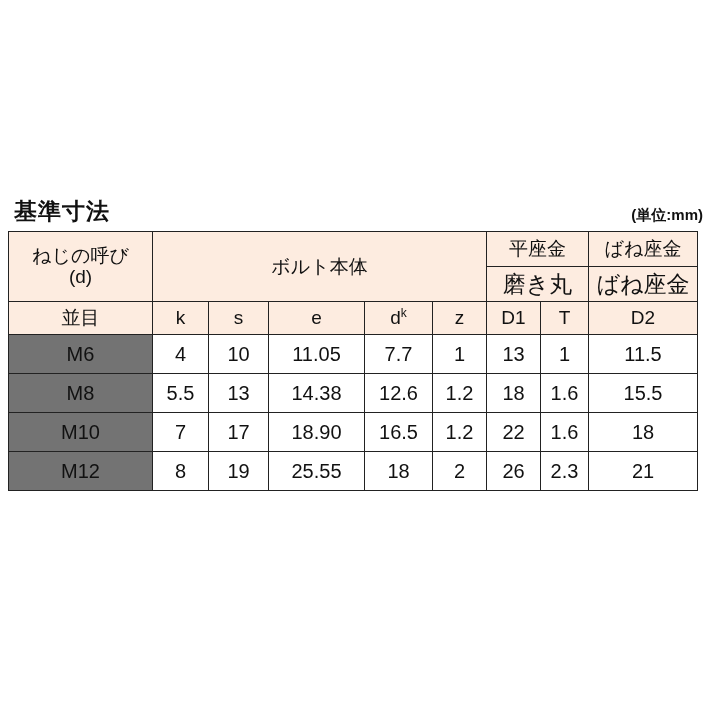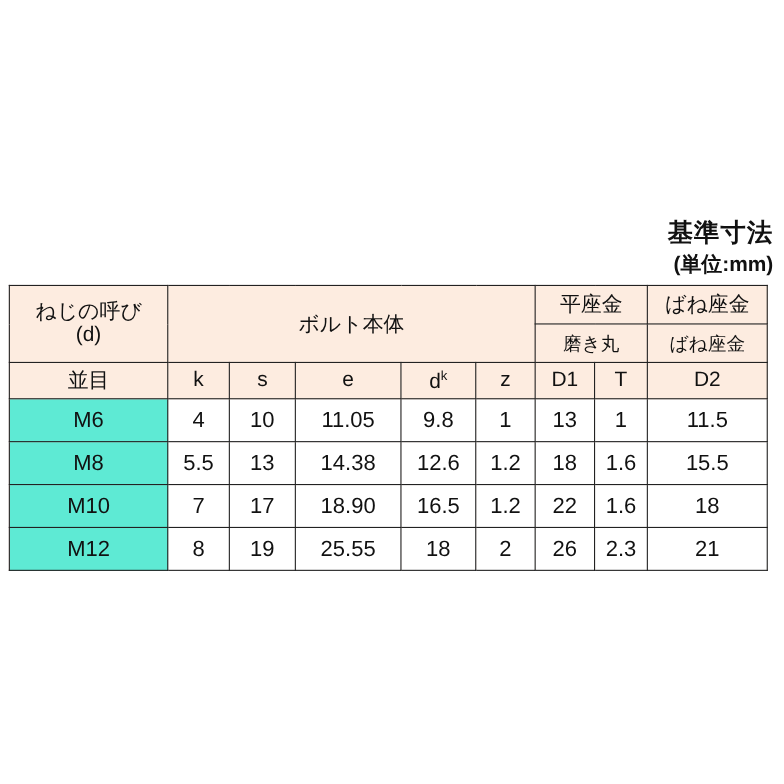--- a/index.html
+++ b/index.html
@@ -23,30 +23,29 @@
     position: absolute;
     left: 8px;
     top: 196px;
     width: 697px;
   }
   .header-row {
     display: flex;
     align-items: flex-end;
     justify-content: space-between;
     padding: 0 2px 4px 6px;
-    flex-direction: column;
   }
   .title {
     font-size: 23px;
     font-weight: 700;
     letter-spacing: 1px;
     color: #111;
   }
   .unit {
-    font-size: 19px;
+    font-size: 15px;
     font-weight: 700;
     color: #111;
     padding-bottom: 2px;
     text-align: right;
   }
   table.spec {
     border-collapse: collapse;
     table-layout: fixed;
     width: 689px;
     background: #fdece0;
@@ -54,24 +53,24 @@
   table.spec td, table.spec th {
     border: 1px solid #222;
     text-align: center;
     vertical-align: middle;
     font-weight: 400;
     color: #111;
     padding: 0;
   }
   .t-outer-top td, .t-outer-top th { border-top: 3px solid #111; }
   .row-head1 td { height: 34px; font-size: 19px; }
-  .row-head2 td { height: 34px; font-size: 17px; }
+  .row-head2 td { height: 34px; font-size: 23px; }
   .row-head3 td { height: 32px; font-size: 19px; border-bottom: 3px solid #111; }
   .row-data td { height: 38px; font-size: 20px; background: #ffffff; }
-  .row-data td.namecell { background: #5eead4; }
+  .row-data td.namecell { background: #737373; }
   .last-row td { border-bottom: 3px solid #111; }
   .cell-shade { background: #fdece0; }
   .sub { font-size: 12px; vertical-align: super; }
   .namecol { width: 144px; }
   .kcol { width: 56px; }
   .scol { width: 60px; }
   .ecol { width: 96px; }
   .dkcol { width: 68px; }
   .zcol { width: 54px; }
   .d1col { width: 54px; }
@@ -129,21 +128,21 @@
           <td class="cell-shade">D1</td>
           <td class="cell-shade">T</td>
           <td class="cell-shade">D2</td>
         </tr>
 
         <tr class="row-data">
           <td class="namecell">M6</td>
           <td>4</td>
           <td>10</td>
           <td>11.05</td>
-          <td>9.8</td>
+          <td>7.7</td>
           <td>1</td>
           <td>13</td>
           <td>1</td>
           <td>11.5</td>
         </tr>
 
         <tr class="row-data">
           <td class="namecell">M8</td>
           <td>5.5</td>
           <td>13</td>

